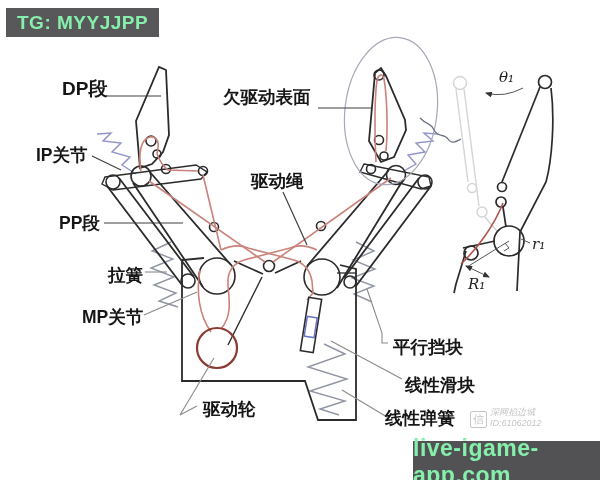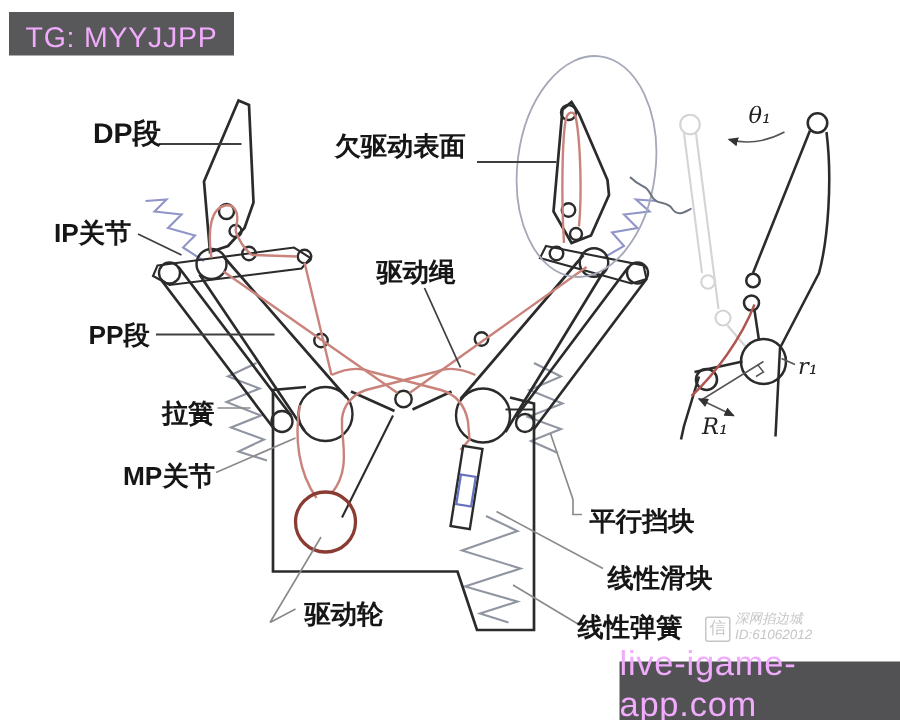--- a/index.html
+++ b/index.html
@@ -2,22 +2,22 @@
 <html><head>
 <meta charset="utf-8">
 <style>
   html,body{margin:0;padding:0;background:#ffffff;}
   #stage{position:relative;width:600px;height:480px;background:#ffffff;overflow:hidden;
          font-family:"Liberation Sans",sans-serif;}
   #diagram-svg{position:absolute;left:0;top:0;}
   .lbl{font-family:"Liberation Sans",sans-serif;font-weight:700;font-size:17.5px;fill:#161616;}
   .lbl-big{font-size:19px;}
   .math{font-family:"DejaVu Serif",serif;font-style:italic;font-size:15px;fill:#222;}
-  .badge{position:absolute;background:#58585a;color:#f0abfc;display:flex;align-items:flex-end;
-         letter-spacing:.5px;}
+  .badge{position:absolute;background:#58585a;color:#86efac;display:flex;align-items:center;
+         letter-spacing:.5px;font-weight:bold;}
   #badge-tl{left:6px;top:8px;height:29px;padding:0 11px;font-size:19px;}
   #badge-br{left:413px;top:441px;width:187px;height:42px;justify-content:center;font-size:23px;background:#525254;}
   #watermark{position:absolute;left:470px;top:407px;display:flex;gap:3px;color:#c6c6c6;}
   #wm-logo{width:15px;height:15px;border:1px solid #c6c6c6;border-radius:2px;font-size:11px;
            line-height:15px;text-align:center;margin-top:4px;}
   #wm-text{font-size:9px;line-height:11px;white-space:nowrap;font-style:italic;}
 </style>
 </head>
 <body>
 

